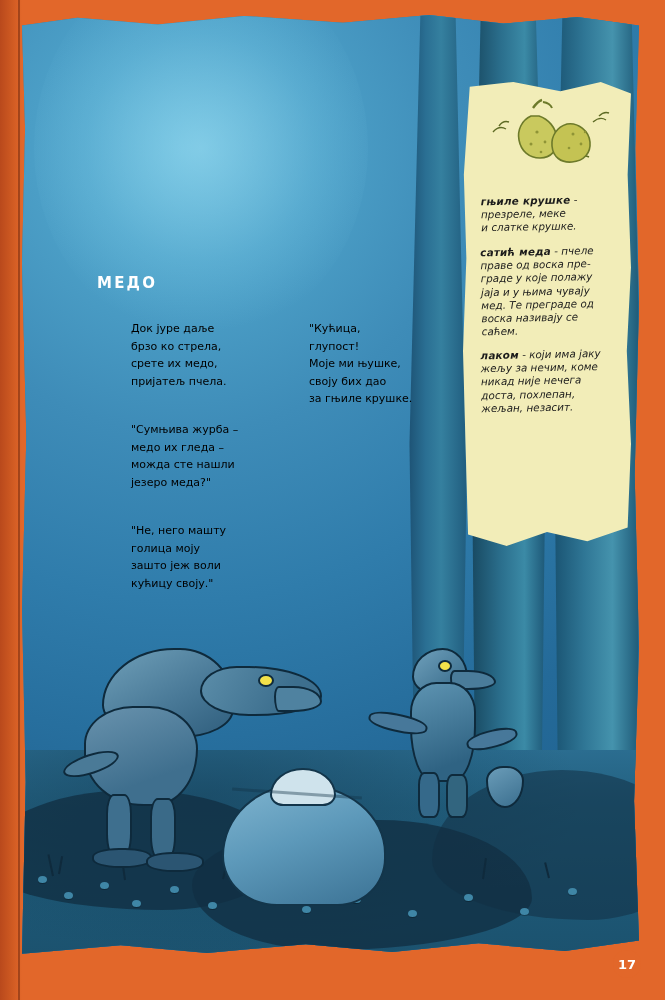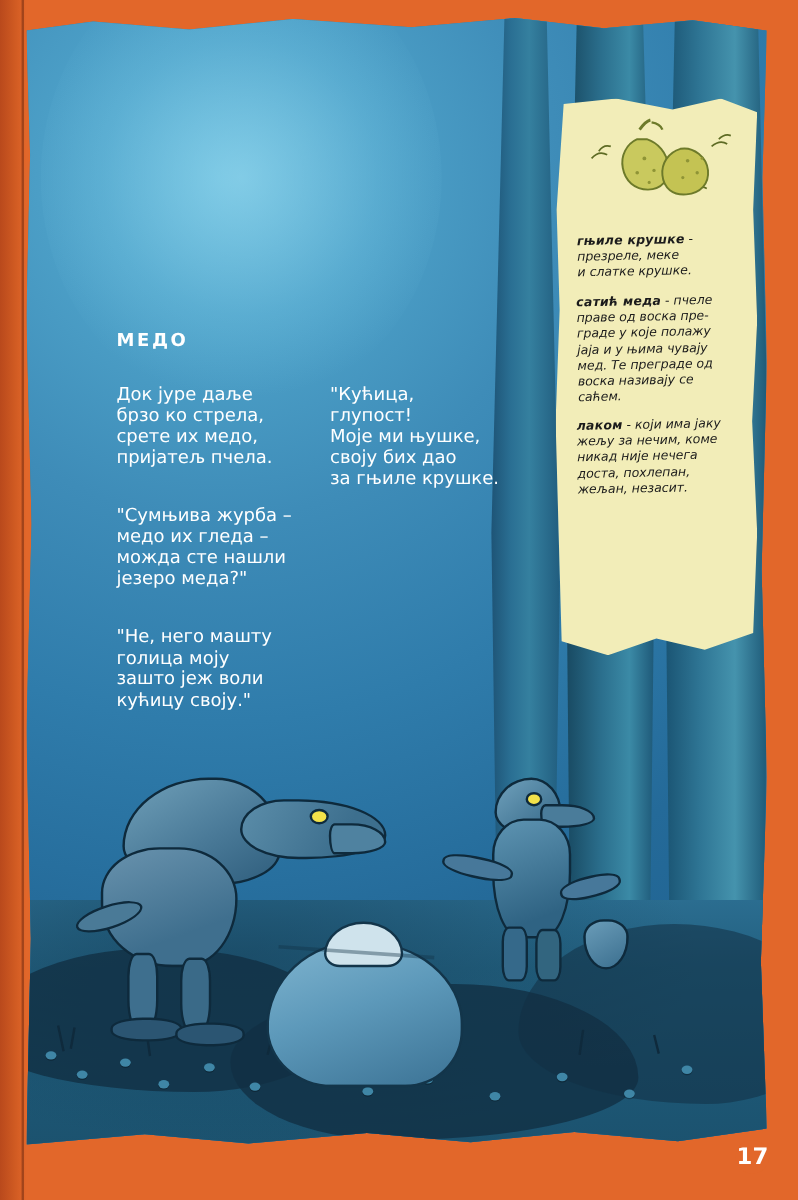--- a/index.html
+++ b/index.html
@@ -165,40 +165,41 @@
     left: 75px; top: 250px;
     font-family: "DejaVu Sans", sans-serif;
     font-size: 15px;
     font-weight: bold;
     letter-spacing: 2.2px;
     color: #ffffff;
   }
   .col {
     position: absolute;
     font-family: "DejaVu Sans", sans-serif;
-    font-size: 15px;
+    font-size: 11px;
     line-height: 17.4px;
-    color: #ffffff;
+    color: #000000;
     white-space: pre-line;
+    margin-left: 34px;
   }
   .col.c1 { left: 75px; top: 289px; width: 170px; }
   .col.c2 { left: 253px; top: 289px; width: 175px; }
   .stanza { margin-bottom: 14px; }
 
   
   .pagenum {
     position: absolute;
     right: 24px;
     bottom: 22px;
     width: 28px; height: 28px;
     border-radius: 50%;
     background: #e2672a;
     color: #ffffff;
     font-family: "DejaVu Sans", sans-serif;
-    font-size: 19px;
+    font-size: 13px;
     font-weight: bold;
     display: flex;
     align-items: center;
     justify-content: center;
     z-index: 40;
   }
 </style>
 </head>
 <body>
 

